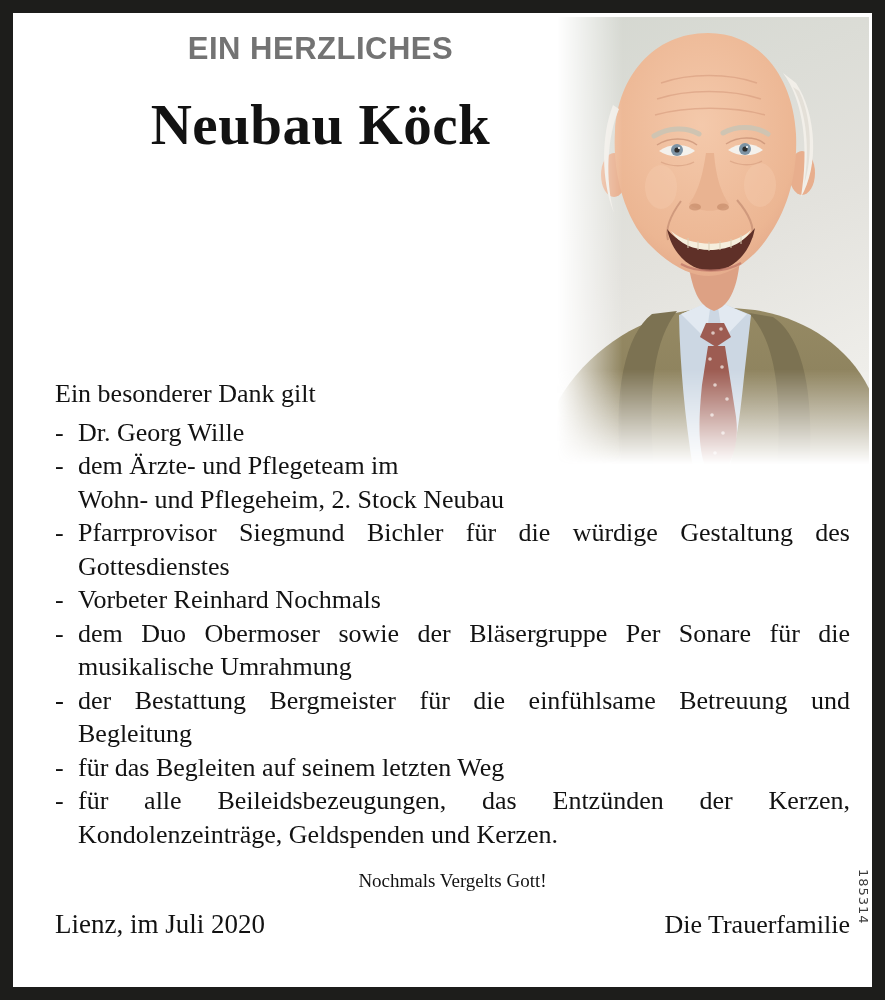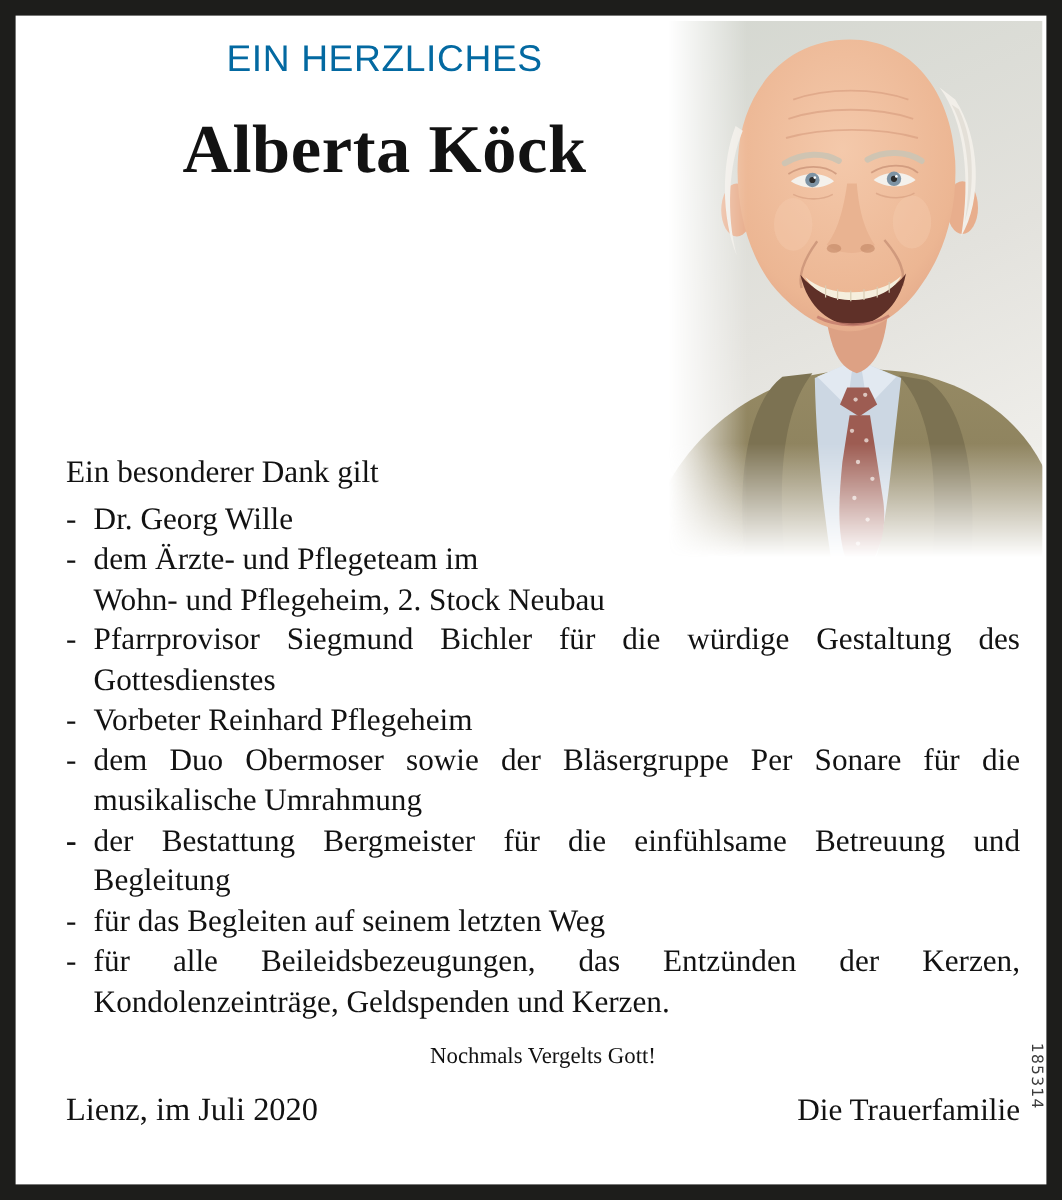--- a/index.html
+++ b/index.html
@@ -25,22 +25,22 @@
             mask-image:linear-gradient(to bottom,#000 78%,rgba(0,0,0,0) 99%);
   }
   .photo-fade-y svg{display:block;}
   
   .header-text{
     position:absolute;top:16px;left:0;width:615px;text-align:center;
   }
   .headline{
     margin:0;
     font-family:"Liberation Sans","DejaVu Sans",sans-serif;
-    font-weight:400;font-size:31px;line-height:40px;letter-spacing:.5px;
-    color:#0369a1;
+    font-weight:700;font-size:31px;line-height:40px;letter-spacing:.5px;
+    color:#737373;
   }
   .intro{
     margin:15px 0 0 0;
     font-size:27px;line-height:34px;
     white-space:pre-line;
   }
   .name{
     margin:25px 0 0 0;
     font-size:57px;line-height:62px;font-weight:700;letter-spacing:.5px;
   }
@@ -177,42 +177,42 @@
         <path d="M124,247 C 140,256 168,256 184,246" stroke="#c27b6c" stroke-width="2.4" fill="none" opacity="0.8"></path>
 
         <ellipse cx="104" cy="170" rx="16" ry="22" fill="#f7cfb2" opacity="0.35"></ellipse>
         <ellipse cx="203" cy="168" rx="16" ry="22" fill="#f7cfb2" opacity="0.35"></ellipse>
       </svg>
     </div>
   </div>
 
   <div class="header-text">
     <h1 class="headline"><span>EIN HERZLICHES</span><br></h1>
-    <h2 class="name">Alberta Köck</h2>
+    <h2 class="name">Neubau Köck</h2>
   </div>
 
   <div class="body-block">
     <p class="thanks-intro">Ein besonderer Dank gilt</p>
     <ul class="thanks-list">
       <li class="thanks-item">
         <span class="dash">-</span>
         <span class="item-text">Dr. Georg Wille</span>
       </li>
       <li class="thanks-item">
         <span class="dash">-</span>
         <span class="item-text">dem Ärzte- und Pflegeteam im
 Wohn- und Pflegeheim, 2. Stock Neubau</span>
       </li>
       <li class="thanks-item">
         <span class="dash">-</span>
         <span class="item-text">Pfarrprovisor Siegmund Bichler für die würdige Gestaltung des Gottesdienstes</span>
       </li>
       <li class="thanks-item">
         <span class="dash">-</span>
-        <span class="item-text">Vorbeter Reinhard Pflegeheim</span>
+        <span class="item-text">Vorbeter Reinhard Nochmals</span>
       </li>
       <li class="thanks-item">
         <span class="dash">-</span>
         <span class="item-text">dem Duo Obermoser sowie der Bläsergruppe Per Sonare für die musikalische Umrahmung</span>
       </li>
       <li class="thanks-item">
         <span class="dash">-</span>
       </li>
       <li class="thanks-item">
         <span class="dash">-</span>

